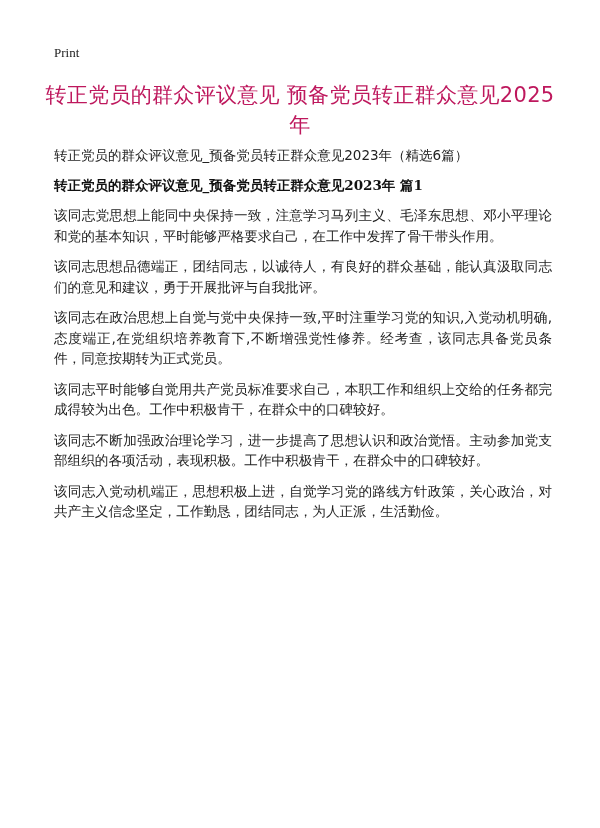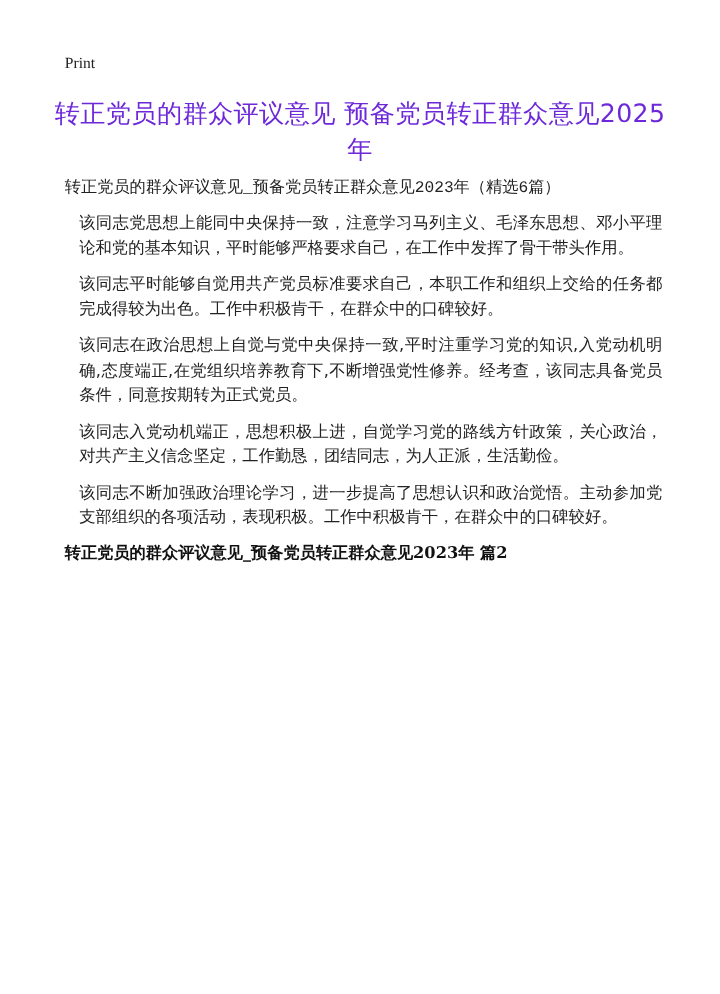--- a/index.html
+++ b/index.html
@@ -1,38 +1,39 @@
 <!DOCTYPE html>
 <html><head>
 <meta charset="utf-8">
 <style>
   html, body { margin: 0; padding: 0; background: #ffffff; }
   body { width: 600px; height: 828px; overflow: hidden; position: relative; color: #1a1a1a; font-family: "DejaVu Sans", sans-serif; }
   .page { position: absolute; left: 0; top: 0; width: 600px; height: 828px; }
   .print-label { position: absolute; left: 54px; top: 45px; font-family: "Liberation Serif", serif; font-size: 13px; color: #222; }
-  .doc-title { position: absolute; left: 40px; top: 80px; width: 520px; text-align: center; font-size: 21px; line-height: 30px; color: #6d28d9; margin: 0; font-weight: normal; letter-spacing: 0.3px; }
-  .subtitle { position: absolute; left: 54px; top: 147px; font-size: 13.5px; color: #222; white-space: nowrap; font-family: Liberation Mono, monospace; }
+  .doc-title { position: absolute; left: 40px; top: 80px; width: 520px; text-align: center; font-size: 21px; line-height: 30px; color: #be185d; margin: 0; font-weight: normal; letter-spacing: 0.3px; }
+  .subtitle { position: absolute; left: 54px; top: 147px; font-size: 13.5px; color: #222; white-space: nowrap; }
   .content { position: absolute; left: 54px; top: 176px; width: 498px; }
   .section-heading { font-family: "DejaVu Serif", serif; font-weight: bold; font-size: 13.5px; color: #111; margin: 0 0 11px 0; line-height: 18px; white-space: nowrap; }
-  .para { font-size: 13.6px; line-height: 20.5px; color: #222; margin: 0 0 10px 12px; text-align: justify; }
+  .para { font-size: 13.6px; line-height: 20.5px; color: #222; margin: 0 0 10px 0; text-align: justify; }
   .section + .section { margin-top: 2px; }
 </style>
 </head>
 <body>
 
 <div class="page">
   <div class="print-label">Print</div>
   <h1 class="doc-title">转正党员的群众评议意见 预备党员转正群众意见2025年</h1>
   <div class="subtitle">转正党员的群众评议意见_预备党员转正群众意见2023年（精选6篇）</div>
 
   <div class="content">
     <div class="section">
+      <p class="section-heading">转正党员的群众评议意见_预备党员转正群众意见2023年 篇1</p>
       <p class="para">该同志党思想上能同中央保持一致，注意学习马列主义、毛泽东思想、邓小平理论和党的基本知识，平时能够严格要求自己，在工作中发挥了骨干带头作用。</p>
+      <p class="para">该同志思想品德端正，团结同志，以诚待人，有良好的群众基础，能认真汲取同志们的意见和建议，勇于开展批评与自我批评。</p>
+      <p class="para">该同志在政治思想上自觉与党中央保持一致,平时注重学习党的知识,入党动机明确,态度端正,在党组织培养教育下,不断增强党性修养。经考查，该同志具备党员条件，同意按期转为正式党员。</p>
       <p class="para">该同志平时能够自觉用共产党员标准要求自己，本职工作和组织上交给的任务都完成得较为出色。工作中积极肯干，在群众中的口碑较好。</p>
-      <p class="para">该同志在政治思想上自觉与党中央保持一致,平时注重学习党的知识,入党动机明确,态度端正,在党组织培养教育下,不断增强党性修养。经考查，该同志具备党员条件，同意按期转为正式党员。</p>
+      <p class="para">该同志不断加强政治理论学习，进一步提高了思想认识和政治觉悟。主动参加党支部组织的各项活动，表现积极。工作中积极肯干，在群众中的口碑较好。</p>
       <p class="para">该同志入党动机端正，思想积极上进，自觉学习党的路线方针政策，关心政治，对共产主义信念坚定，工作勤恳，团结同志，为人正派，生活勤俭。</p>
-      <p class="para">该同志不断加强政治理论学习，进一步提高了思想认识和政治觉悟。主动参加党支部组织的各项活动，表现积极。工作中积极肯干，在群众中的口碑较好。</p>
     </div>
     <div class="section">
-      <p class="section-heading">转正党员的群众评议意见_预备党员转正群众意见2023年 篇2</p>
     </div>
   </div>
 </div>
 
 </body></html>

